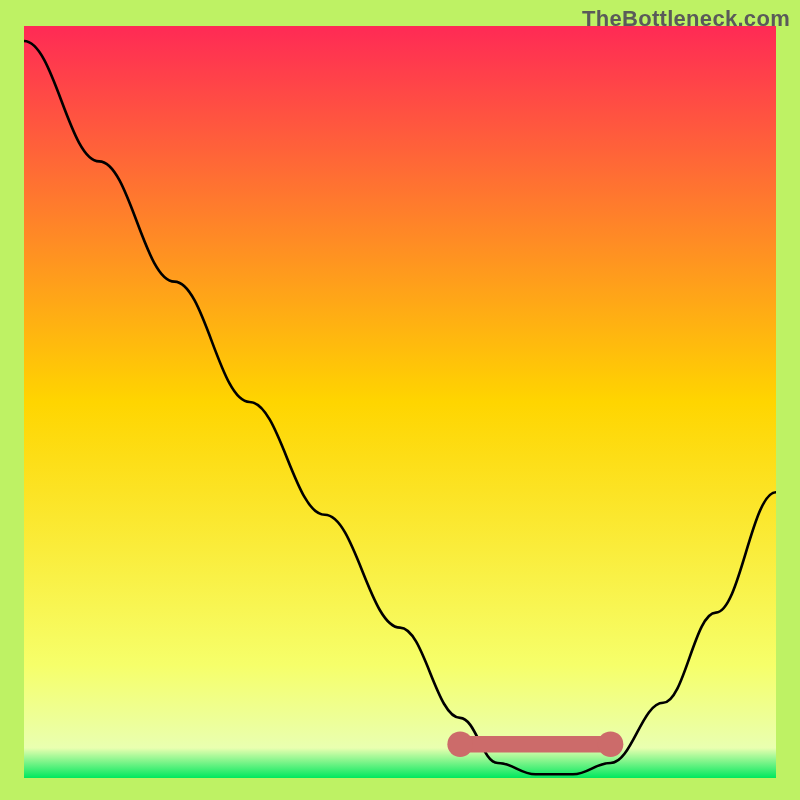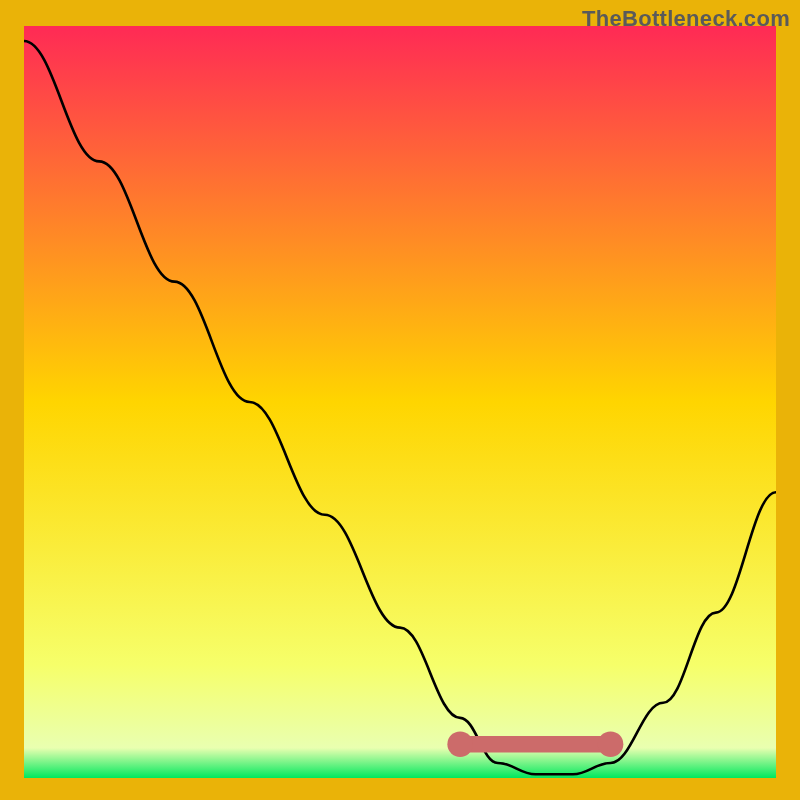--- a/index.html
+++ b/index.html
@@ -5,21 +5,21 @@
   body {
     margin: 0;
     padding: 0;
     background: #000;
     font-family: Arial, sans-serif;
   }
   .container {
     width: 800px;
     height: 800px;
     position: relative;
-    background: #eab308;
+    background: #bef264;
   }
   .attribution {
     position: absolute;
     top: 6px;
     right: 10px;
     color: #5a5a5a;
     font-size: 22px;
     font-weight: bold;
     letter-spacing: 0.3px;
     z-index: 10;

